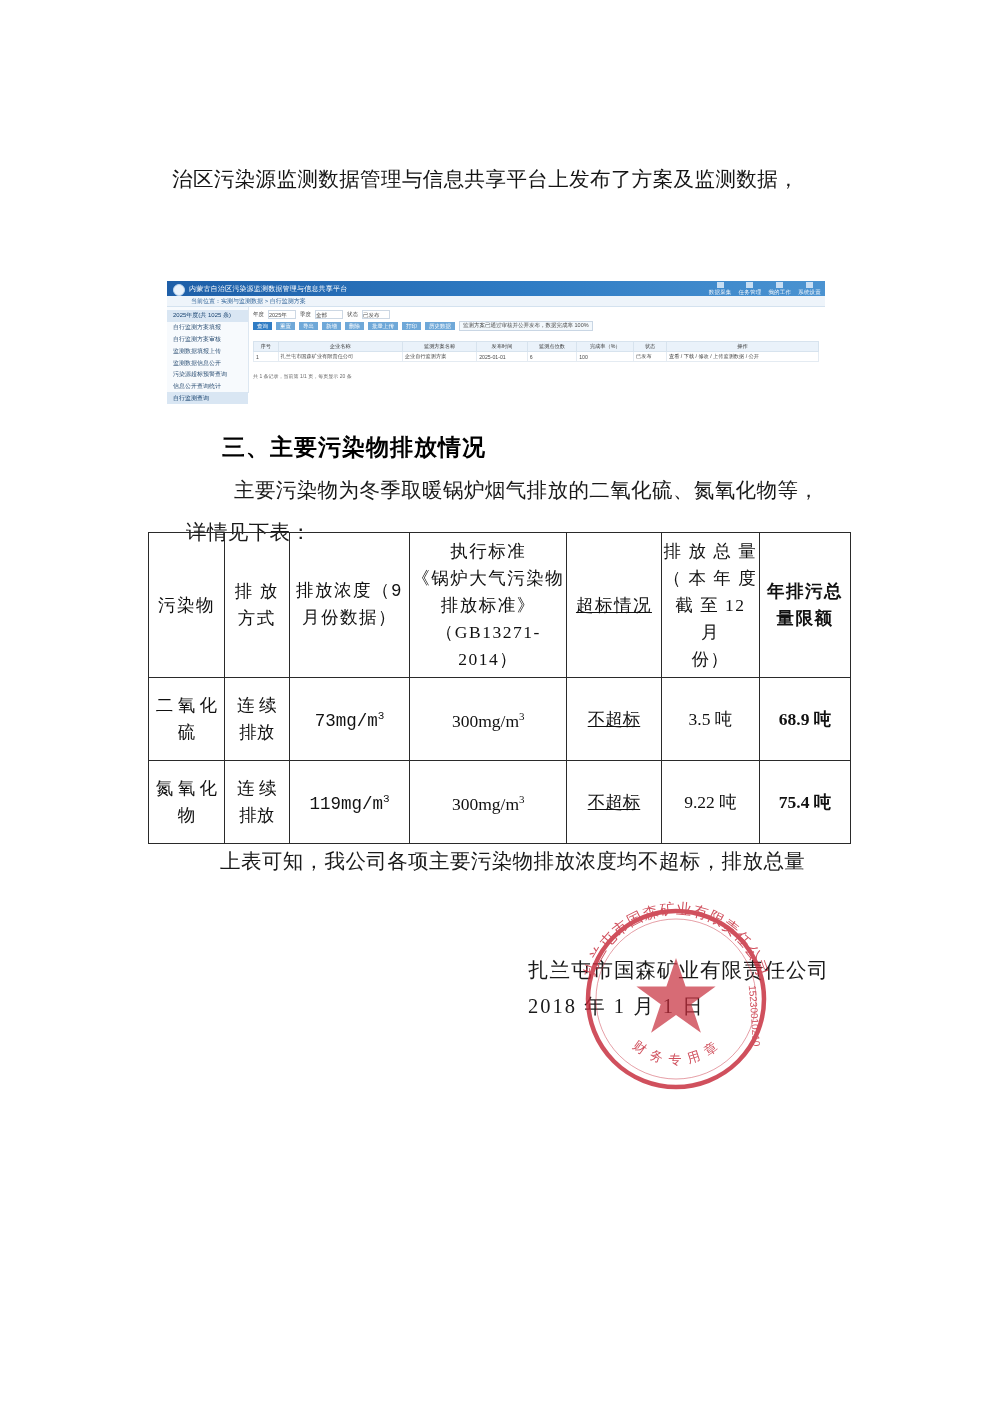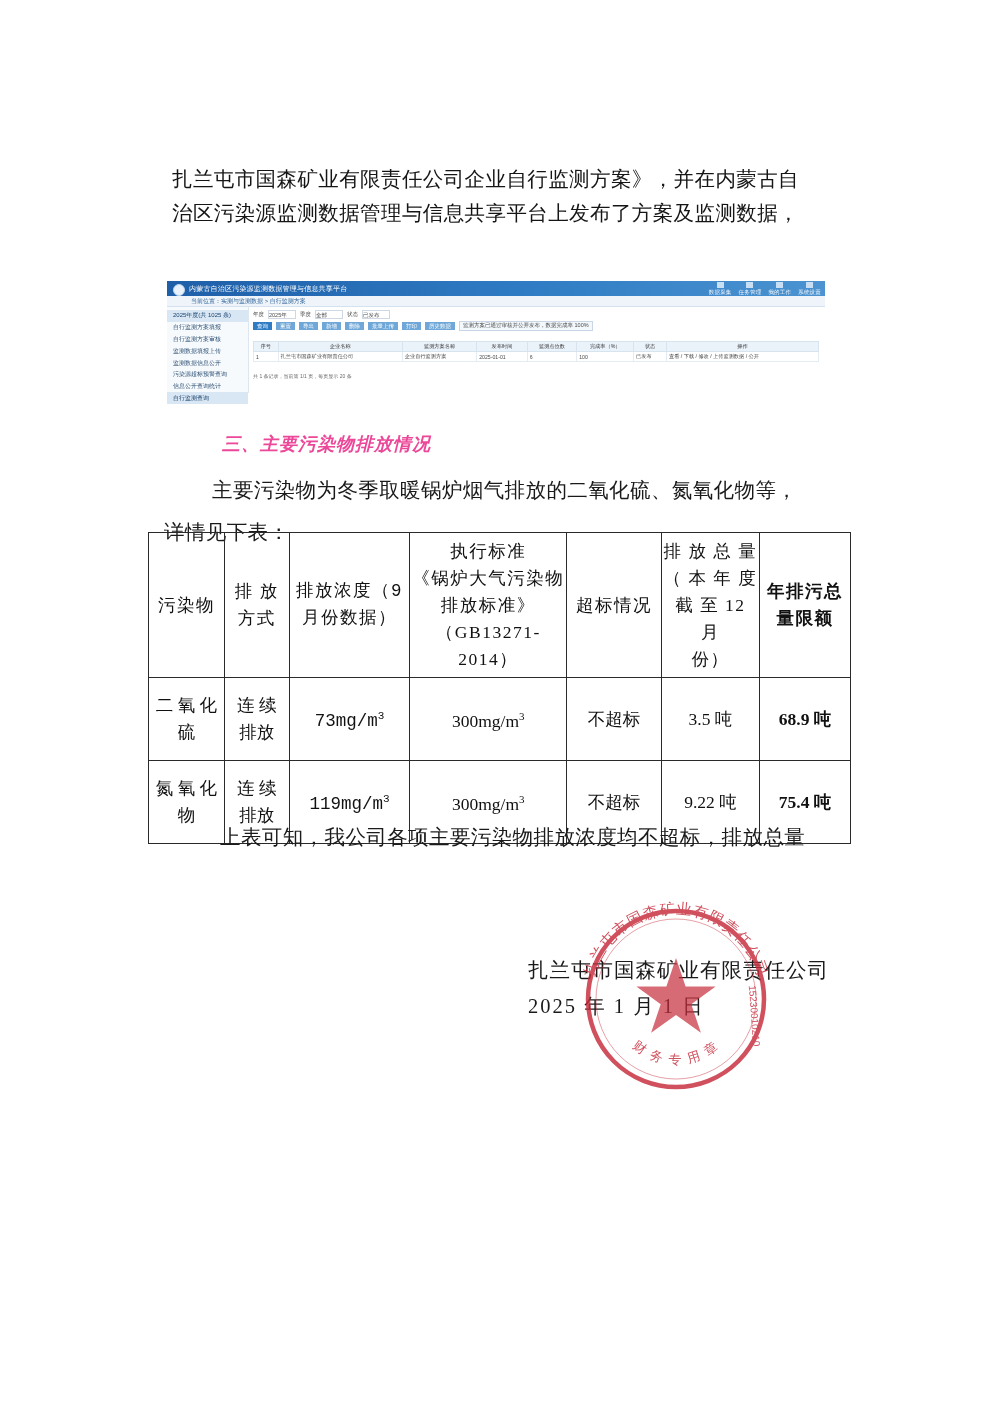--- a/index.html
+++ b/index.html
@@ -212,29 +212,28 @@
     color: #6b6b6b;
     white-space: nowrap;
     overflow: hidden;
   }
 
   
   #heading-3 {
     position: absolute;
     left: 222px;
     top: 432px;
-    font-size: 18px;
+    font-size: 23px;
     font-weight: bold;
     letter-spacing: 1px;
-    color: #ec4899;
-    font-style: italic;
+    color: #000000;
   }
   #para-2 {
     position: absolute;
-    left: 164px;
+    left: 186px;
     top: 473px;
     width: 660px;
     font-size: 20.5px;
     line-height: 34px;
     letter-spacing: .4px;
   }
   #para-2 .l1 { display:block; text-indent: 48px; }
   #para-2 .l2 { display:block;margin-top:8px; }
 
   
@@ -258,30 +257,30 @@
     font-size: 17.5px;
     letter-spacing: 1.5px;
   }
   table.main td .sub { display:block; }
   table.main tr.hdr td { height: 136px; }
   table.main tr.body td { height: 74px; }
   .c-pollutant { width: 86px; }
   .c-mode { width: 72px; }
   .c-conc { width: 126px; font-family: Liberation Mono, monospace; }
   .c-std { width: 166px; margin-top: 24px; }
-  .c-exceed { width: 110px; }
+  .c-exceed { width: 110px; text-decoration: underline; }
   .c-total { width: 110px; }
   .c-limit { width: 102px; font-weight: bold; }
   sup { font-size: 11px; vertical-align: super; }
 
   
   #para-3 {
     position: absolute;
     left: 172px;
-    top: 820px;
+    top: 844px;
     width: 670px;
     font-size: 20.5px;
     line-height: 34px;
     letter-spacing: .4px;
   }
   #para-3 .l1 { display:block; text-indent: 48px; }
   #para-3 .l2 { display:block; }
 
   
   .sign {
@@ -325,21 +324,20 @@
     fill: #c62a3a;
     letter-spacing: 2px;
   }
 </style>
 </head>
 <body>
 
 <div class="page">
 
   <div class="para" id="para-intro">
-    <span class="l1">扎兰屯市国森矿业有限责任公司企业自行监测方案》，并在内蒙古自</span>
     <span class="l2">治区污染源监测数据管理与信息共享平台上发布了方案及监测数据，</span>
   </div>
 
   <div class="shot">
     <div class="bar">
       <span>内蒙古自治区污染源监测数据管理与信息共享平台</span>
       <span class="logo"></span>
       <span class="topright">
         <span class="ti">
             <i></i>
@@ -503,21 +501,21 @@
     </tr>
   </tbody>
     </table>
 
   <div id="para-3">
     <span class="l1">上表可知，我公司各项主要污染物排放浓度均不超标，排放总量</span>
   </div>
 
   <div class="sign">
     <div>扎兰屯市国森矿业有限责任公司</div>
-    <div class="date">2025 年 1 月 1 日</div>
+    <div class="date">2018 年 1 月 1 日</div>
   </div>
 
   <div class="seal">
     <svg width="222" height="222" viewBox="0 0 222 222">
       <defs>
         <path id="arcTop" d="M 26,111 A 85,85 0 0 1 196,111"></path>
         <path id="arcBottom" d="M 46,111 A 65,65 0 0 0 176,111"></path>
       </defs>
       <circle cx="111" cy="111" r="88" fill="none" stroke="#c62a3a" stroke-width="4.5"></circle>
       <circle cx="111" cy="111" r="80" fill="none" stroke="#c62a3a" stroke-width="1" opacity=".55"></circle>

